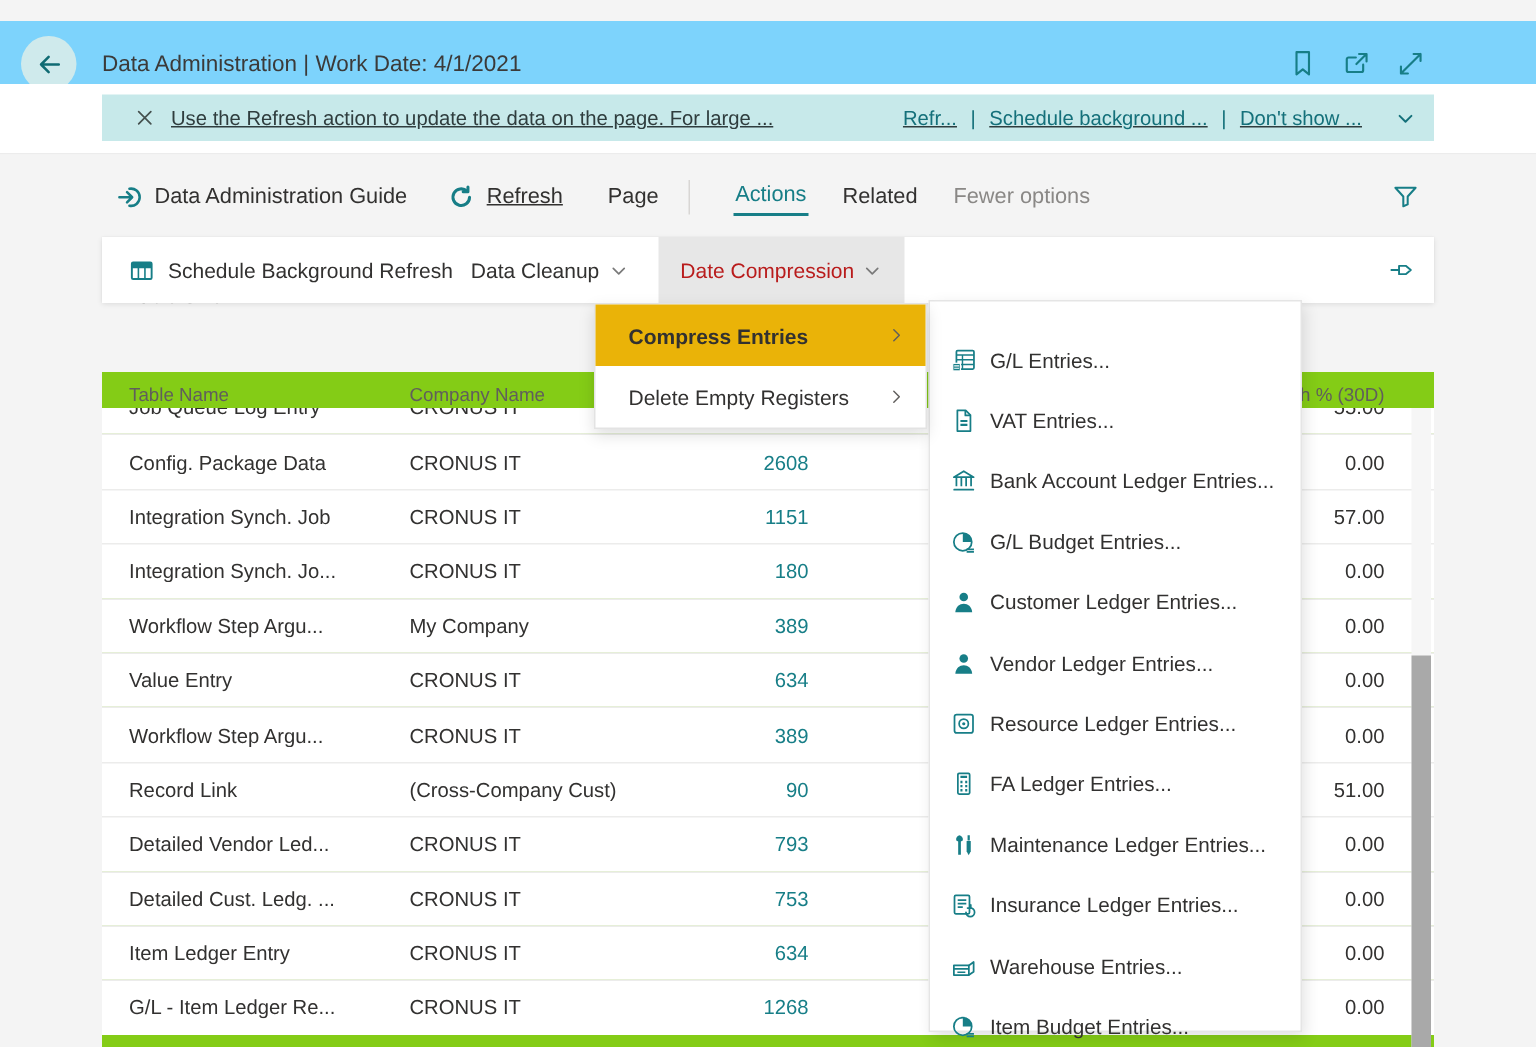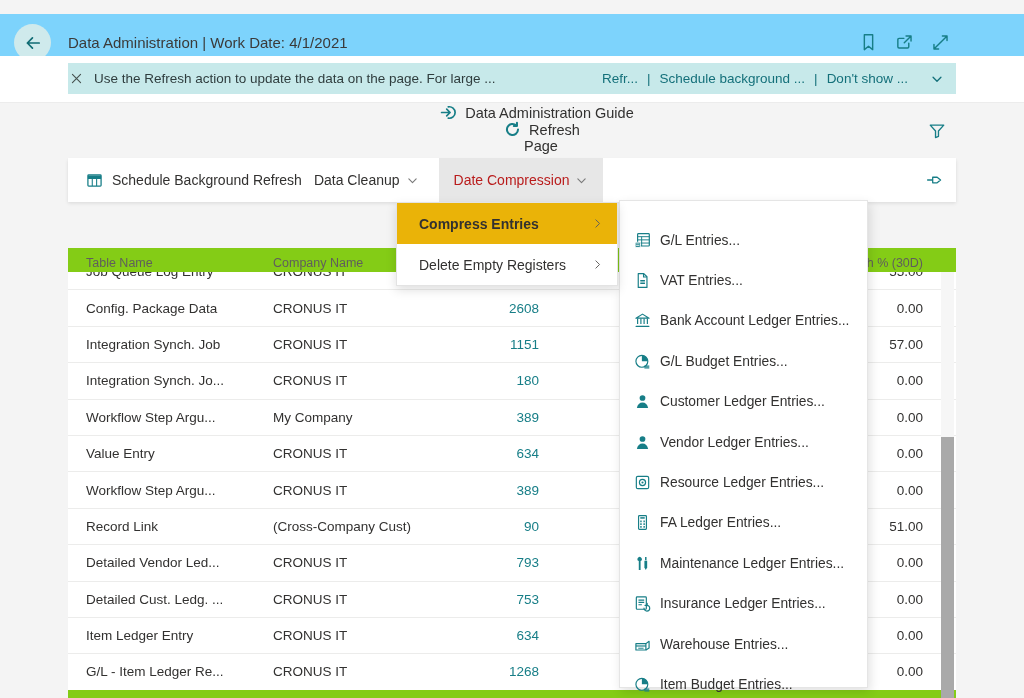--- a/index.html
+++ b/index.html
@@ -17,33 +17,33 @@
   .back-btn { position:absolute; left:14px; top:10px; width:37px; height:37px; border-radius:50%;
               background:#cfeaec; display:flex; align-items:center; justify-content:center; cursor:pointer; }
   .page-title { position:absolute; left:68px; top:0; height:56px; display:flex; align-items:center;
                 font-size:15px; color:#3b3a39; }
   .header-icons { position:absolute; right:74px; top:0; height:56px; display:flex; align-items:center; gap:17px; }
 
   
   .notif-zone { position:absolute; top:56px; left:0; right:0; height:47px; background:#fff;
                 border-bottom:1px solid #ececec; z-index:4; }
   .notif-bar { position:absolute; left:68px; top:7px; width:888px; height:31px; background:#c7e9ea;
-               display:flex; align-items:center; padding:0 12px 0 2px; font-size:13.5px; color:#2f3d3e; }
+               display:flex; align-items:center; padding:0 12px 0 22px; font-size:13.5px; color:#2f3d3e;text-decoration:underline; }
   .notif-msg { margin-left:11px; white-space:nowrap; overflow:hidden; }
   .notif-links { margin-left:auto; display:flex; align-items:center; gap:9px; white-space:nowrap; }
   .notif-link { color:#14707a; cursor:pointer; }
   .notif-sep { color:#14707a; }
   .notif-chev { margin-left:22px; cursor:pointer; }
 
   
   .menubar { position:absolute; top:104px; left:0; right:0; height:54px;
-             display:flex; align-items:center; padding-left:78px; font-size:14.5px;flex-direction:column; }
+             display:flex; align-items:center; padding-left:78px; font-size:14.5px; }
   .mb-item { display:flex; align-items:center; gap:8px; cursor:pointer; white-space:nowrap; }
   .mb-guide { margin-right:28px; }
-  .mb-refresh { margin-right:18px; }
+  .mb-refresh { margin-right:30px;text-decoration:underline; }
   .mb-page { margin-right:20px; }
   .mb-divider { width:1px; height:23px; background:#d8d6d4; margin-right:29px; }
   .mb-actions { color:#177e87; border-bottom:2px solid #177e87; padding:4px 1px; margin-right:23px; }
   .mb-related { margin-right:24px; }
   .mb-fewer { color:#8a8886; }
   .mb-filter { position:absolute; right:78px; top:50%; transform:translateY(-50%); cursor:pointer; }
 
   
   .action-panel { position:absolute; left:68px; top:158px; width:888px; height:44px; background:#fff;
                   box-shadow:0 1.6px 3.6px rgba(0,0,0,.1), 0 .3px .9px rgba(0,0,0,.07);

